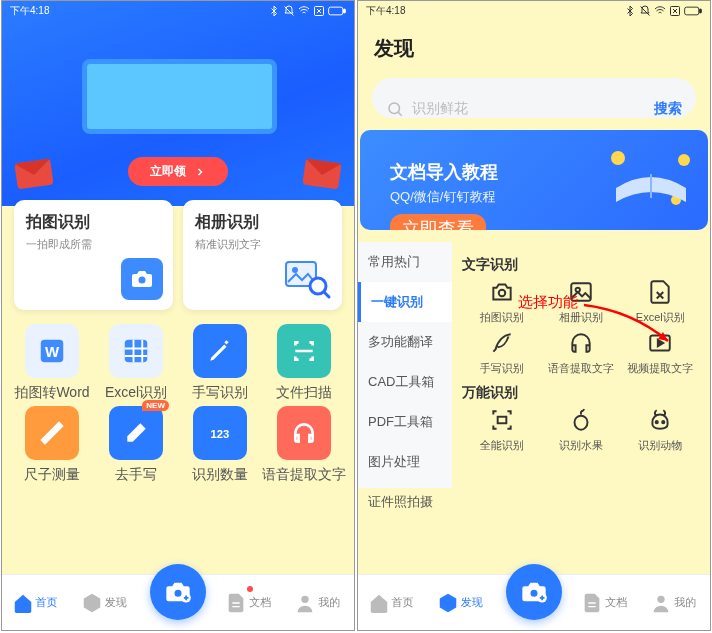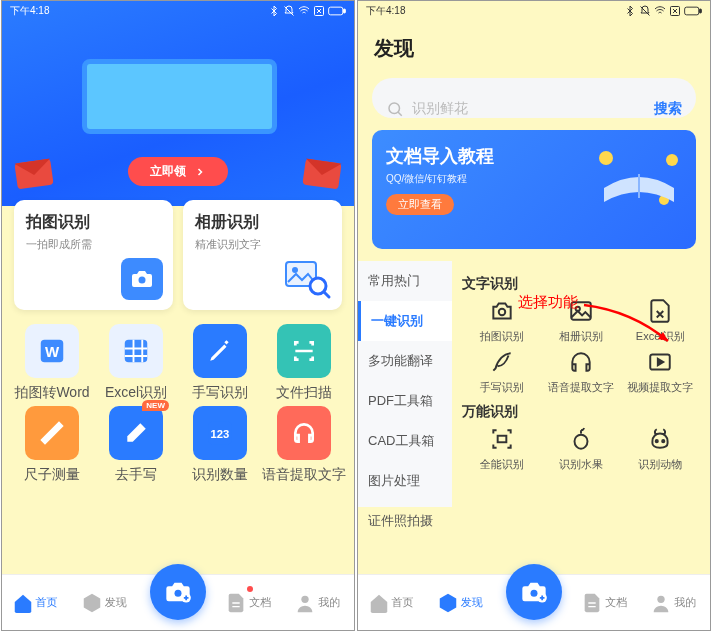--- a/index.html
+++ b/index.html
@@ -35,24 +35,24 @@
   .nitem{display:flex;align-items:center;font-size:11px;color:#888;gap:2px;width:50px}
   .nitem.active{color:#2a7bff}
   .nav .cambtn{width:56px;height:56px;border-radius:50%;background:#2a7bff;margin-top:-22px;display:flex;align-items:center;justify-content:center;box-shadow:0 3px 8px rgba(42,123,255,.4)}
   .nsvg{width:22px;height:22px}
   .nitem .dot{position:absolute;width:6px;height:6px;background:#ff4d4d;border-radius:50%;margin-left:22px;margin-top:-28px}
   
   .f2 .status{color:#333}
   .disc-title{font-size:20px;font-weight:700;padding:14px 16px 10px;color:#222}
   .searchbar{margin:6px 14px;height:40px;background:#f5f6f8;border-radius:20px;display:flex;align-items:flex-end;padding:0 14px;color:#bbb;font-size:14px}
   .searchbar .go{margin-left:auto;color:#2a7bff;font-weight:600}
-  .banner{margin:12px 14px;height:119px;border-radius:10px;background:linear-gradient(135deg,#3d8dff,#2a6bff);padding:14px;color:#fff;position:relative;overflow:hidden}
+  .banner{margin:12px 2px;height:100px;border-radius:10px;background:linear-gradient(135deg,#3d8dff,#2a6bff);padding:30px;color:#fff;position:relative;overflow:hidden}
   .banner h3{font-size:18px;font-weight:700}
-  .banner p{font-size:10px;opacity:.9;margin:4px 0 8px}
-  .banner .view-btn{display:inline-block;background:#ff7a3d;color:#fff;font-size:11px;border-radius:12px;padding:3px 12px}
+  .banner p{font-size:13px;opacity:.9;margin:4px 0 8px}
+  .banner .view-btn{display:inline-block;background:#ff7a3d;color:#fff;font-size:18px;border-radius:12px;padding:3px 12px}
   .banner .book{position:absolute;right:12px;top:18px;width:90px;height:64px}
   .two-col{display:flex;height:246px}
   .sidecat{width:94px;background:#f7f8fa;font-size:13px;color:#555}
   .sidecat div{padding:11px 10px}
   .sidecat .sel{background:#fff;color:#2a7bff;border-left:3px solid #2a7bff;font-weight:600}
   .maincol{flex:1;padding:6px 10px;overflow:hidden}
   .section-title{font-size:14px;font-weight:700;color:#333;margin:8px 0 4px}
   .mrow{display:flex;justify-content:space-around;margin:2px 0 4px}
   .mcell{display:flex;flex-direction:column;align-items:center;gap:4px;font-size:11px;color:#555;width:72px}
   .micon{width:28px;height:28px;display:flex;align-items:center;justify-content:center}
@@ -287,22 +287,22 @@
   <svg class="anno-arrow" style="left:224px;top:300px" width="100" height="50" viewBox="0 0 100 50">
     <path d="M2 4 Q50 10 86 40" stroke="#ff0000" stroke-width="2.5" fill="none"></path>
     <path d="M86 40 l-10 -2 l5 -7 z" fill="#ff0000"></path>
   </svg>
 
   <div class="two-col">
     <div class="sidecat">
       <div>常用热门</div>
       <div class="sel">一键识别</div>
       <div>多功能翻译</div>
+      <div>CAD工具箱</div>
       <div>PDF工具箱</div>
-      <div>CAD工具箱</div>
       <div>图片处理</div>
       <div>证件照拍摄</div>
     </div>
     <div class="maincol">
       <div class="section-title">文字识别</div>
       <div class="mrow">
         <div class="mcell">
             <span class="micon">
               <svg width="26" height="26" viewBox="0 0 24 24" fill="none" stroke="#333" stroke-width="1.8">
                 <path d="M4 8h3l2-3h6l2 3h3v11H4z"></path>

